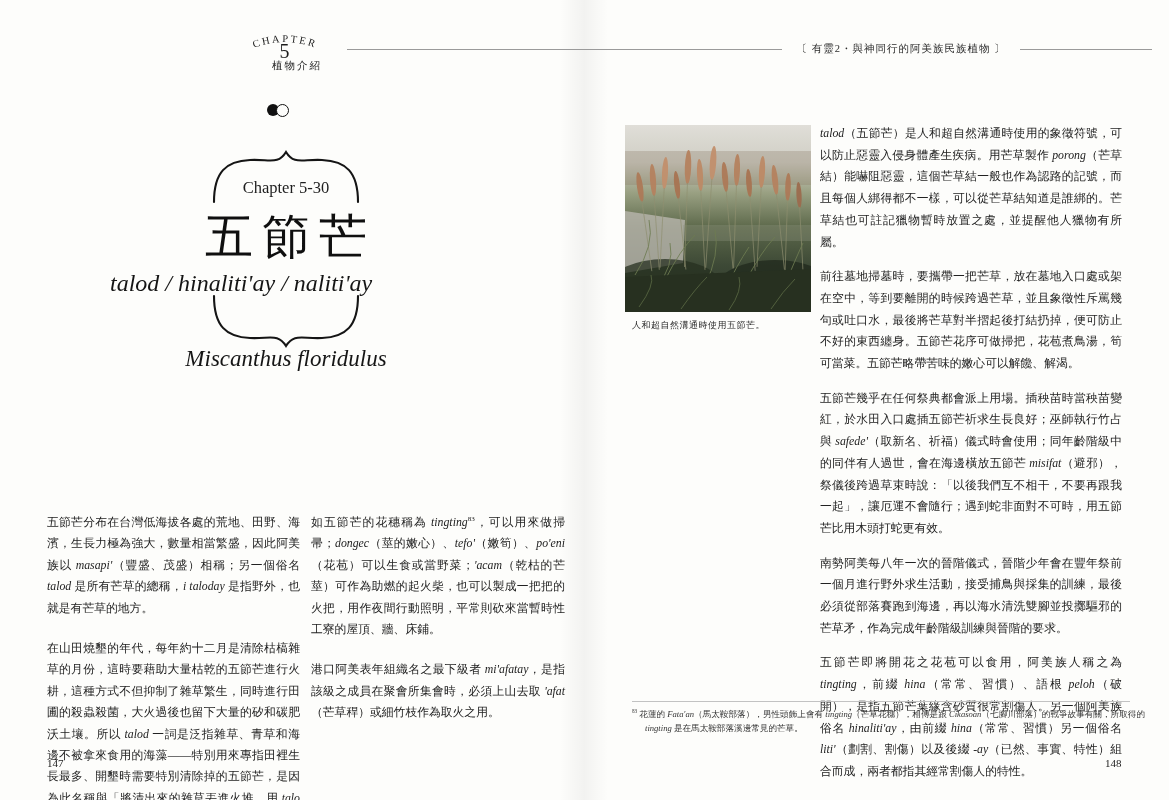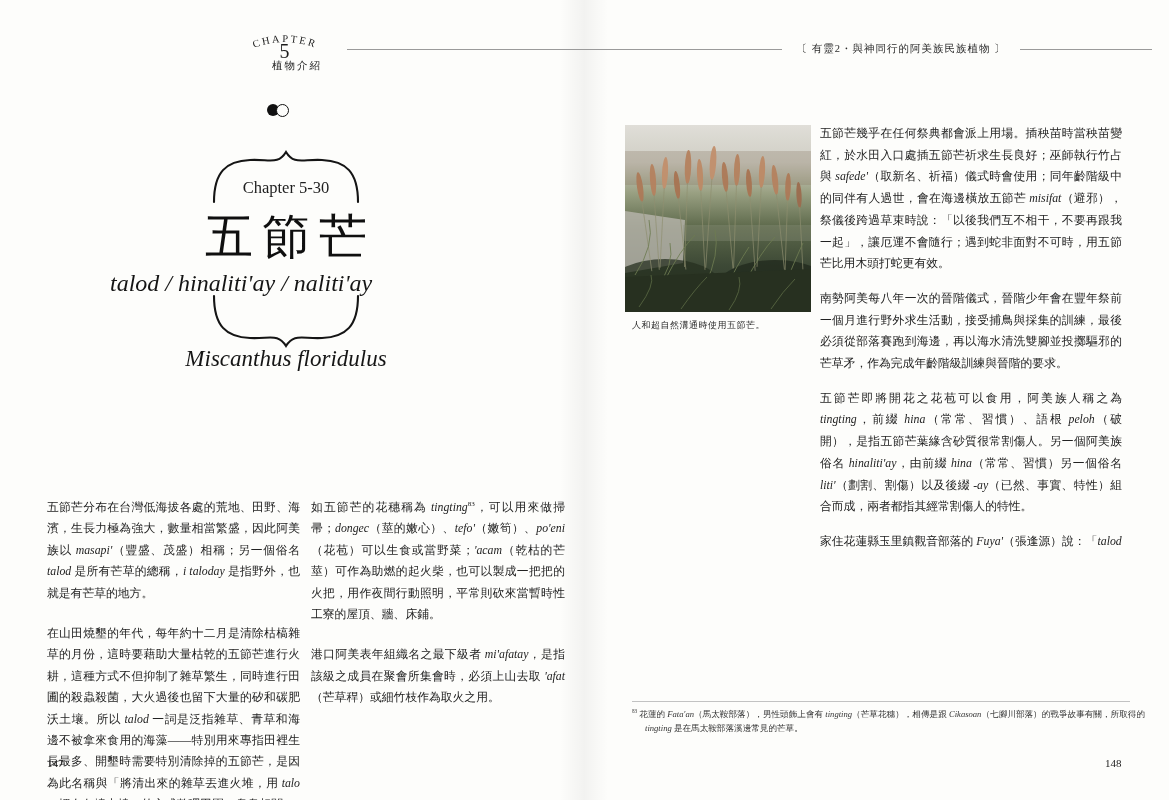--- a/index.html
+++ b/index.html
@@ -21,21 +21,21 @@
   .rule{height:1px;background:#9a9a9a;}
   .rh-title{left:782px;top:42px;width:238px;text-align:center;font-size:10.5px;letter-spacing:1px;color:#2b2b2b;}
   
   .sec-label{left:210px;top:178px;width:152px;text-align:center;font-size:16.5px;color:#1e1e1e;}
   .plant-title{left:110px;top:205px;width:352px;text-align:center;font-size:48px;letter-spacing:9px;
                text-indent:9px;color:#0f0f0f;}
   .romanized{left:110px;top:270px;width:352px;text-align:left;font-size:24px;font-style:italic;color:#141414;}
   .sci-name{left:110px;top:346px;width:352px;text-align:center;font-size:23px;font-style:italic;color:#161616;}
   
   .col{position:absolute;text-align:justify;font-size:11.8px;line-height:21.4px;color:#222;}
-  .col p{margin:0 0 19px 0;}
+  .col p{margin:15px 0 19px 0;}
   .col-r{line-height:21.7px;}
   .col-r p{margin:0 0 13px 0;}
   sup{font-size:0.6em;line-height:0;}
   
   .photo{left:625px;top:125px;width:186px;height:187px;overflow:hidden;}
   .caption{left:632px;top:319px;width:200px;font-size:9px;color:#2a2a2a;letter-spacing:0.5px;
            font-family:"Liberation Sans","DejaVu Sans",sans-serif;}
   
   .fn-rule{left:632px;top:701px;width:498px;height:1px;background:#c2c2c2;}
   .footnote{left:632px;top:708px;width:500px;font-size:8.6px;line-height:13.5px;color:#333;
@@ -190,20 +190,22 @@
           <path d="M14,182 Q30,160 26,150"></path>
           <path d="M56,184 Q70,164 82,152"></path>
           <path d="M104,185 Q118,165 114,152"></path>
           <path d="M146,184 Q158,166 170,154"></path>
         </g>
       </svg>
     </div>
     <div class="abs caption">人和超自然溝通時使用五節芒。</div>
 
     <div class="col col-r" style="left:820px;top:123px;width:302px;">
+      <p><i>talod</i><span>（五節芒）是人和超自然溝通時使用的象徵符號，可以防止惡靈入侵身體產生疾病。用芒草製作 </span><i>porong</i><span>（芒草結）能嚇阻惡靈，這個芒草結一般也作為認路的記號，而且每個人綁得都不一樣，可以從芒草結知道是誰綁的。芒草結也可註記獵物暫時放置之處，並提醒他人獵物有所屬。</span></p>
+      <p><span>前往墓地掃墓時，要攜帶一把芒草，放在墓地入口處或架在空中，等到要離開的時候跨過芒草，並且象徵性斥罵幾句或吐口水，最後將芒草對半摺起後打結扔掉，便可防止不好的東西纏身。五節芒花序可做掃把，花苞煮鳥湯，筍可當菜。五節芒略帶苦味的嫩心可以解饞、解渴。</span></p>
       <p><span>五節芒幾乎在任何祭典都會派上用場。插秧苗時當秧苗變紅，於水田入口處插五節芒祈求生長良好；巫師執行竹占與 </span><i>safede'</i><span>（取新名、祈福）儀式時會使用；同年齡階級中的同伴有人過世，會在海邊橫放五節芒 </span><i>misifat</i><span>（避邪），祭儀後跨過草束時說：「以後我們互不相干，不要再跟我一起」，讓厄運不會隨行；遇到蛇非面對不可時，用五節芒比用木頭打蛇更有效。</span></p>
       <p><span>南勢阿美每八年一次的晉階儀式，晉階少年會在豐年祭前一個月進行野外求生活動，接受捕鳥與採集的訓練，最後必須從部落賽跑到海邊，再以海水清洗雙腳並投擲驅邪的芒草矛，作為完成年齡階級訓練與晉階的要求。</span></p>
       <p><span>五節芒即將開花之花苞可以食用，阿美族人稱之為 </span><i>tingting</i><span>，前綴 </span><i>hina</i><span>（常常、習慣）、語根 </span><i>peloh</i><span>（破開），是指五節芒葉緣含砂質很常割傷人。另一個阿美族俗名 </span><i>hinaliti'ay</i><span>，由前綴 </span><i>hina</i><span>（常常、習慣）另一個俗名 </span><i>liti'</i><span>（劃割、割傷）以及後綴 </span><i>-ay</i><span>（已然、事實、特性）組合而成，兩者都指其經常割傷人的特性。</span></p>
       <p><span>家住花蓮縣玉里鎮觀音部落的 </span><i>Fuya'</i><span>（張逢源）說：「</span><i>talod</i></p>
     </div>
 
     <div class="abs fn-rule"></div>
     <div class="abs footnote"><sup>83</sup><span> 花蓮的 </span><i>Fata'an</i><span>（馬太鞍部落），男性頭飾上會有 </span><i>tingting</i><span>（芒草花穗），相傳是跟 </span><i>Cikasoan</i><span>（七腳川部落）的戰爭故事有關，所取得的 </span><i>tingting</i><span> 是在馬太鞍部落溪邊常見的芒草。</span></div>
 
     <div class="abs pageno" style="left:1105px;top:757px;">148</div>

